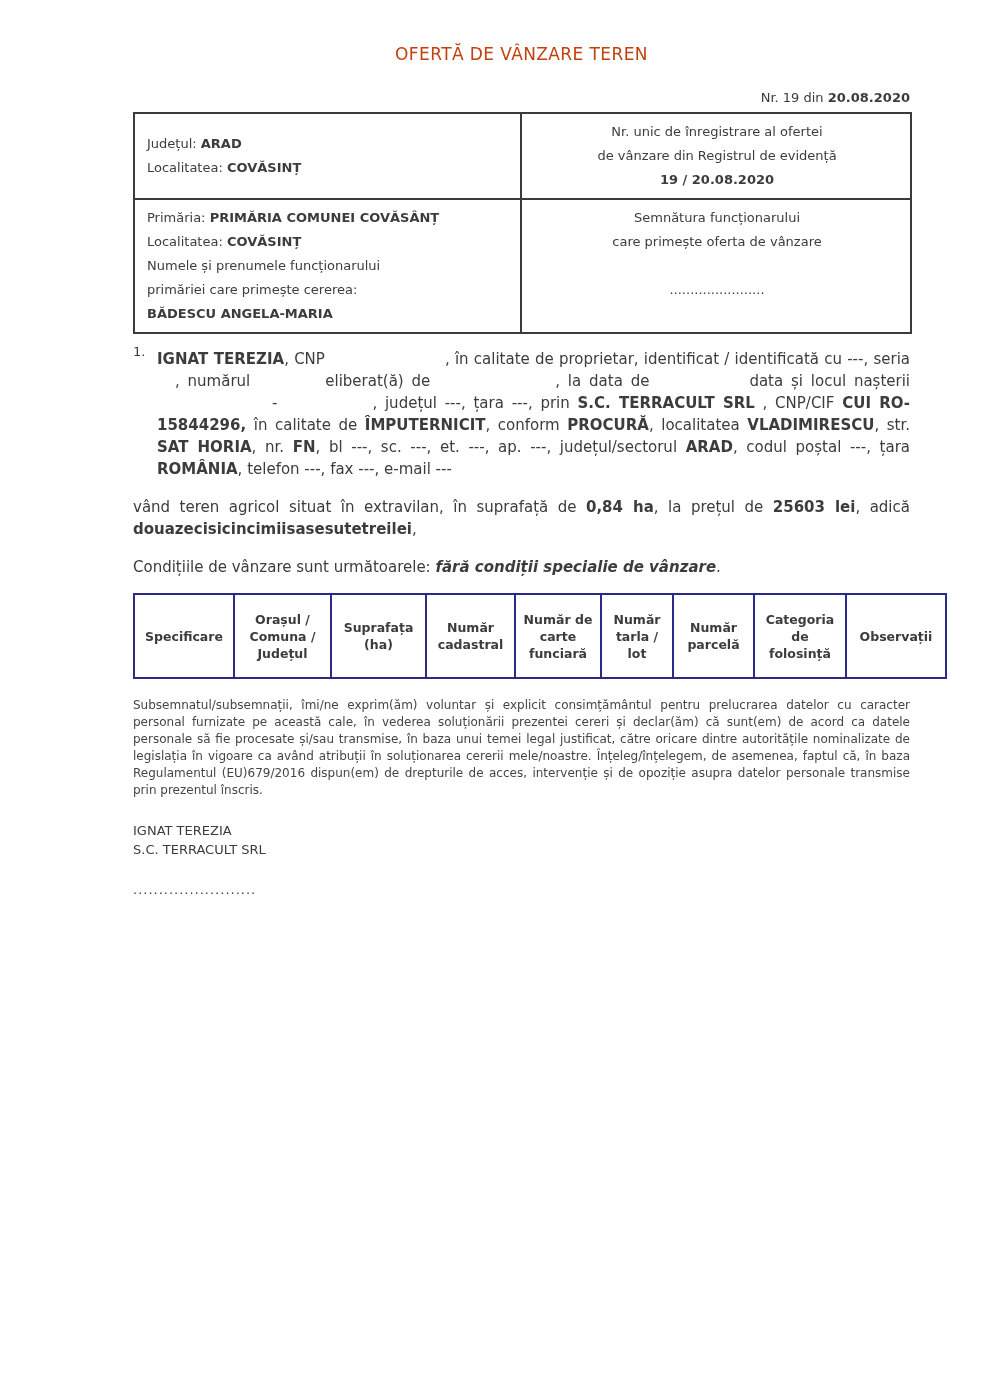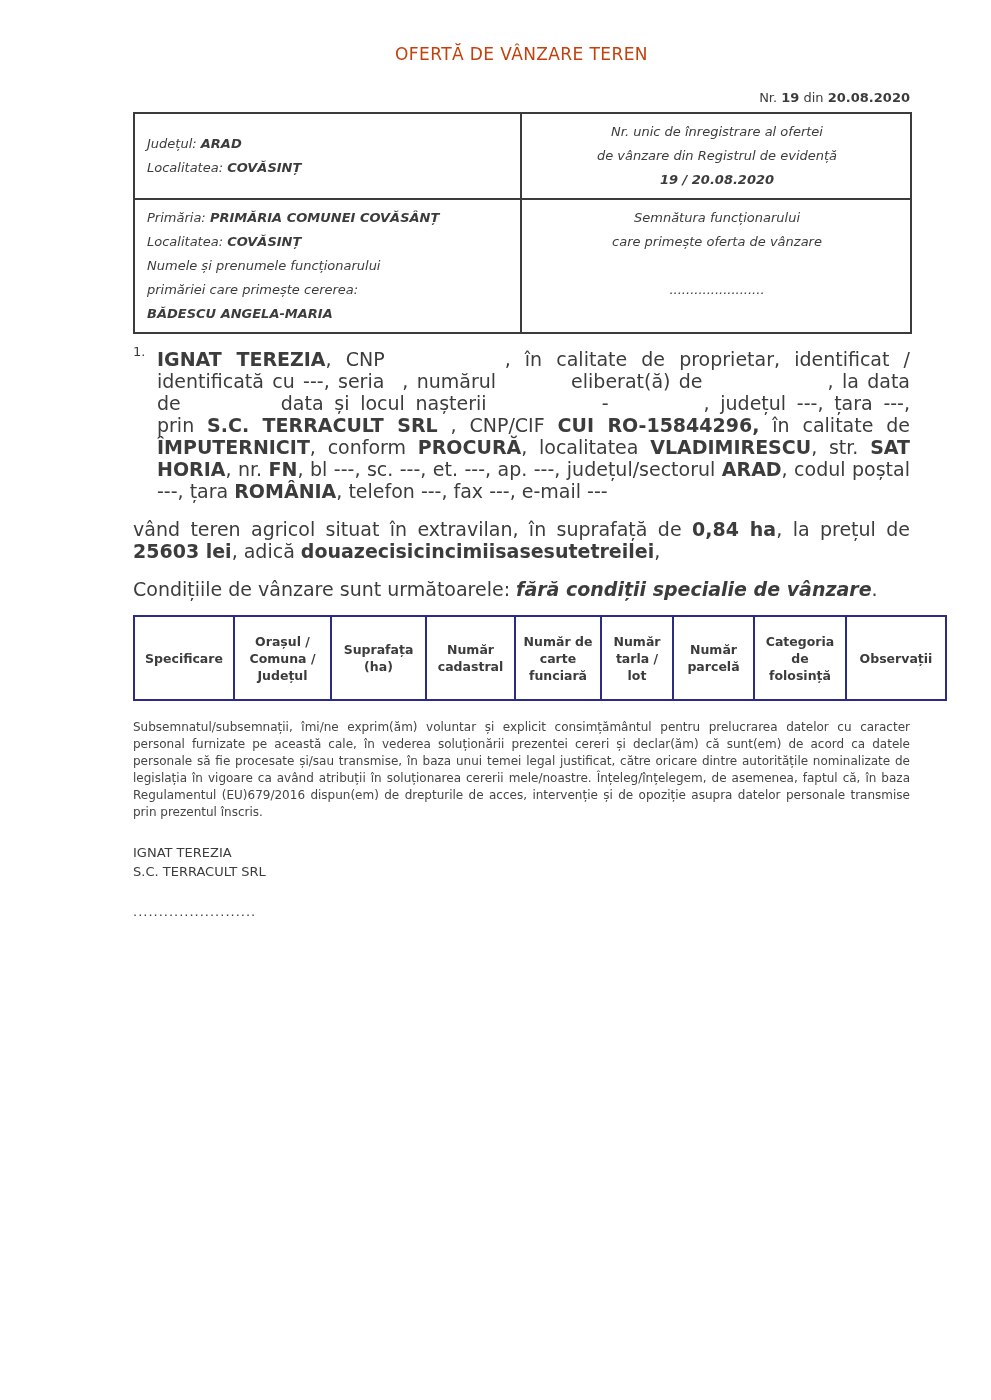--- a/index.html
+++ b/index.html
@@ -27,38 +27,37 @@
     margin:0 0 7px 0;
   }
 
   
   .header-table {
     width:777px;
     border-collapse:collapse;
     table-layout:fixed;
     font-size:13px;
     line-height:24px;
-    font-style:italic;
   }
   .header-table td {
     border:2px solid #3b3b3b;
     padding:6px 10px 6px 12px;
   }
   .header-table tr:first-child td { height:62px; vertical-align:middle; }
   .header-table tr:last-child td  { height:108px; vertical-align:top; }
   .ht-right { text-align:center; }
   .bold { font-weight:bold; }
   .line-gap { height:24px; }
 
   
   .para1-wrap { position:relative; margin-top:14px; padding-left:24px; }
   .para-marker { position:absolute; left:0; top:-4px; font-size:13px; }
   .para {
     margin:0;
-    font-size:19px;
+    font-size:15px;
     line-height:22px;
     text-align:justify;
   }
   .para.no-justify { text-align:left; }
   .gap { display:inline-block; height:1px; }
   .mt16 { margin-top:16px; }
 
   
   .land-table {
     margin-top:15px;
@@ -95,21 +94,21 @@
   .signature .dots { margin-top:21px; letter-spacing:1px; }
 </style>
 </head>
 <body>
 
 <div class="page">
   <div class="content">
 
     <h1 class="doc-title">OFERTĂ DE VÂNZARE TEREN</h1>
 
-    <div class="reg-line"><span>Nr. </span><span style="font-weight: bold;">19</span><span> din </span><span style="font-weight: bold;">20.08.2020</span></div>
+    <div class="reg-line"><span>Nr. </span><span style="font-weight: normal;">19</span><span> din </span><span style="font-weight: bold;">20.08.2020</span></div>
 
     <table class="header-table">
       <colgroup>
           <col style="width:387px">
           <col style="width:390px">
         </colgroup>
       <tbody>
           <tr>
         <td>
           <div><span>Județul: </span><span style="font-weight: bold;">ARAD</span></div>

